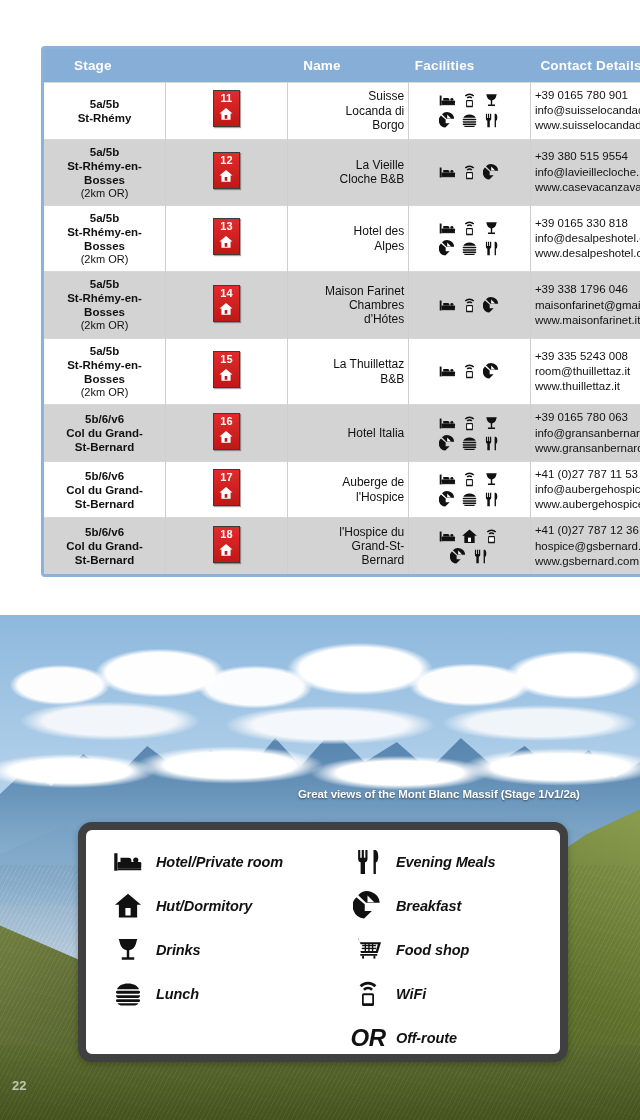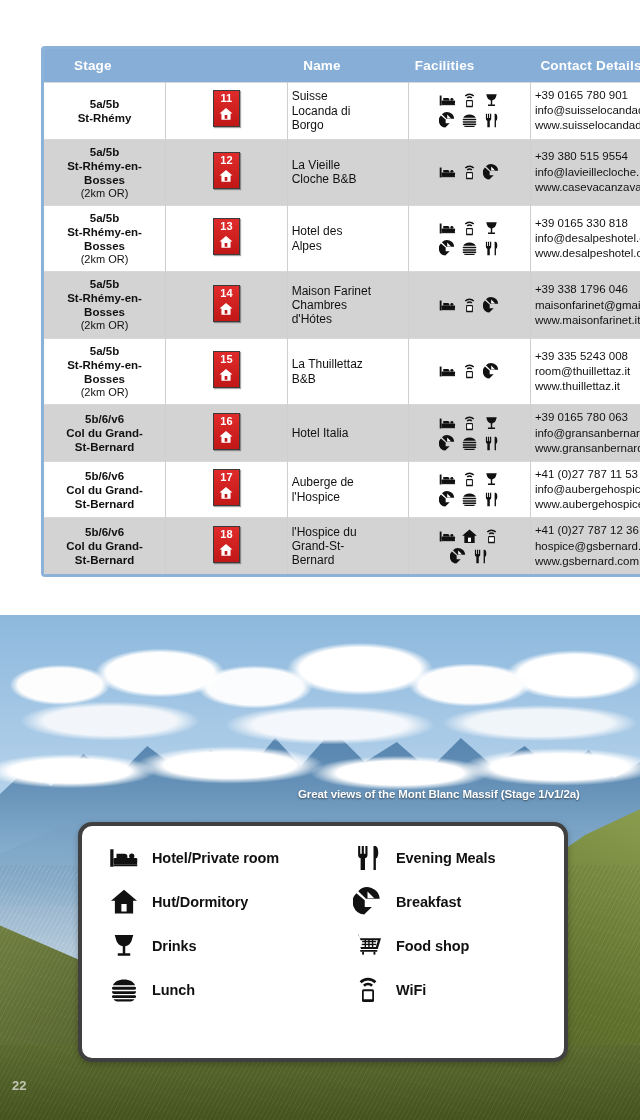--- a/index.html
+++ b/index.html
@@ -128,21 +128,21 @@
     vertical-align:middle;
     padding:5px 4px;
     box-sizing:border-box;
   }
   table.accom tbody tr:nth-child(odd){background:#ffffff;}
   table.accom tbody tr:nth-child(even){background:#d3d3d3;}
 
   .c-stage{width:107px;text-align:center;font-size:11.5px;font-weight:bold;color:#111;line-height:1.22;}
   .c-stage .or{font-weight:normal;font-size:11px;}
   .c-badge{width:52px;text-align:center;}
-  .c-name{width:97px;text-align:left;font-size:12px;color:#111;line-height:1.2;}
+  .c-name{width:97px;text-align:right;font-size:12px;color:#111;line-height:1.2;}
   .c-fac{width:81px;text-align:center;padding:4px 2px;}
   .c-contact{border-right:none !important;font-size:11.5px;color:#111;line-height:1.32;padding-left:9px;}
 
   
   .badge{
     display:inline-block;width:25px;height:35px;
     border:1.6px solid #3b3b3b;border-radius:0;
     background:linear-gradient(#e02b2b,#c11717);
     position:relative;
     box-shadow:1px 1px 1px rgba(0,0,0,.35);
@@ -159,24 +159,25 @@
   
   .facicons{
     display:flex;flex-wrap:wrap;justify-content:center;align-items:center;
     gap:3px 5px;max-width:78px;margin:0 auto;
   }
   .facicons svg{display:block;}
 
   
   .legend{
     position:absolute;left:78px;top:822px;width:490px;height:240px;
-    background:#ffffff;border:4px solid #404040;border-radius:14px;
+    background:#ffffff;border:8px solid #404040;border-radius:14px;
     box-sizing:border-box;
     box-shadow:0 2px 6px rgba(0,0,0,.25);
     display:flex;
+    font-style:italic;
   }
   .legend-col{flex:1;padding:10px 0 10px 14px;box-sizing:border-box;}
   .legend-col.right{padding-left:20px;}
   .legend-row{
     display:flex;align-items:center;height:44px;
   }
   .legend-ico{
     width:56px;min-width:56px;display:flex;align-items:center;justify-content:center;
   }
   .legend-ico.or{
@@ -778,14 +779,18 @@
         <div class="legend-ico">
           <svg xmlns="http://www.w3.org/2000/svg" width="30" height="30" viewBox="0 0 24 24" fill="#111">
             <rect x="7.2" y="11.4" width="9.6" height="10.2" rx="1.3"></rect>
             <rect x="8.6" y="13" width="6.8" height="6.4" fill="#fff"></rect>
             <path d="M12 2.2a9.4 9.4 0 0 1 6.7 2.8l-1.5 1.5A7.3 7.3 0 0 0 12 4.3a7.3 7.3 0 0 0-5.2 2.2L5.3 5A9.4 9.4 0 0 1 12 2.2z"></path>
             <path d="M12 6.1a5.6 5.6 0 0 1 4 1.7l-1.5 1.5A3.5 3.5 0 0 0 12 8.2a3.5 3.5 0 0 0-2.5 1.1L8 7.8a5.6 5.6 0 0 1 4-1.7z"></path>
           </svg>
         </div>
         <div class="legend-label">WiFi</div>
       </div>
+      <div class="legend-row">
+        <div class="legend-ico or">OR</div>
+        <div class="legend-label">Off-route</div>
+      </div>
     </div>
 </div>
 
 </body></html>

